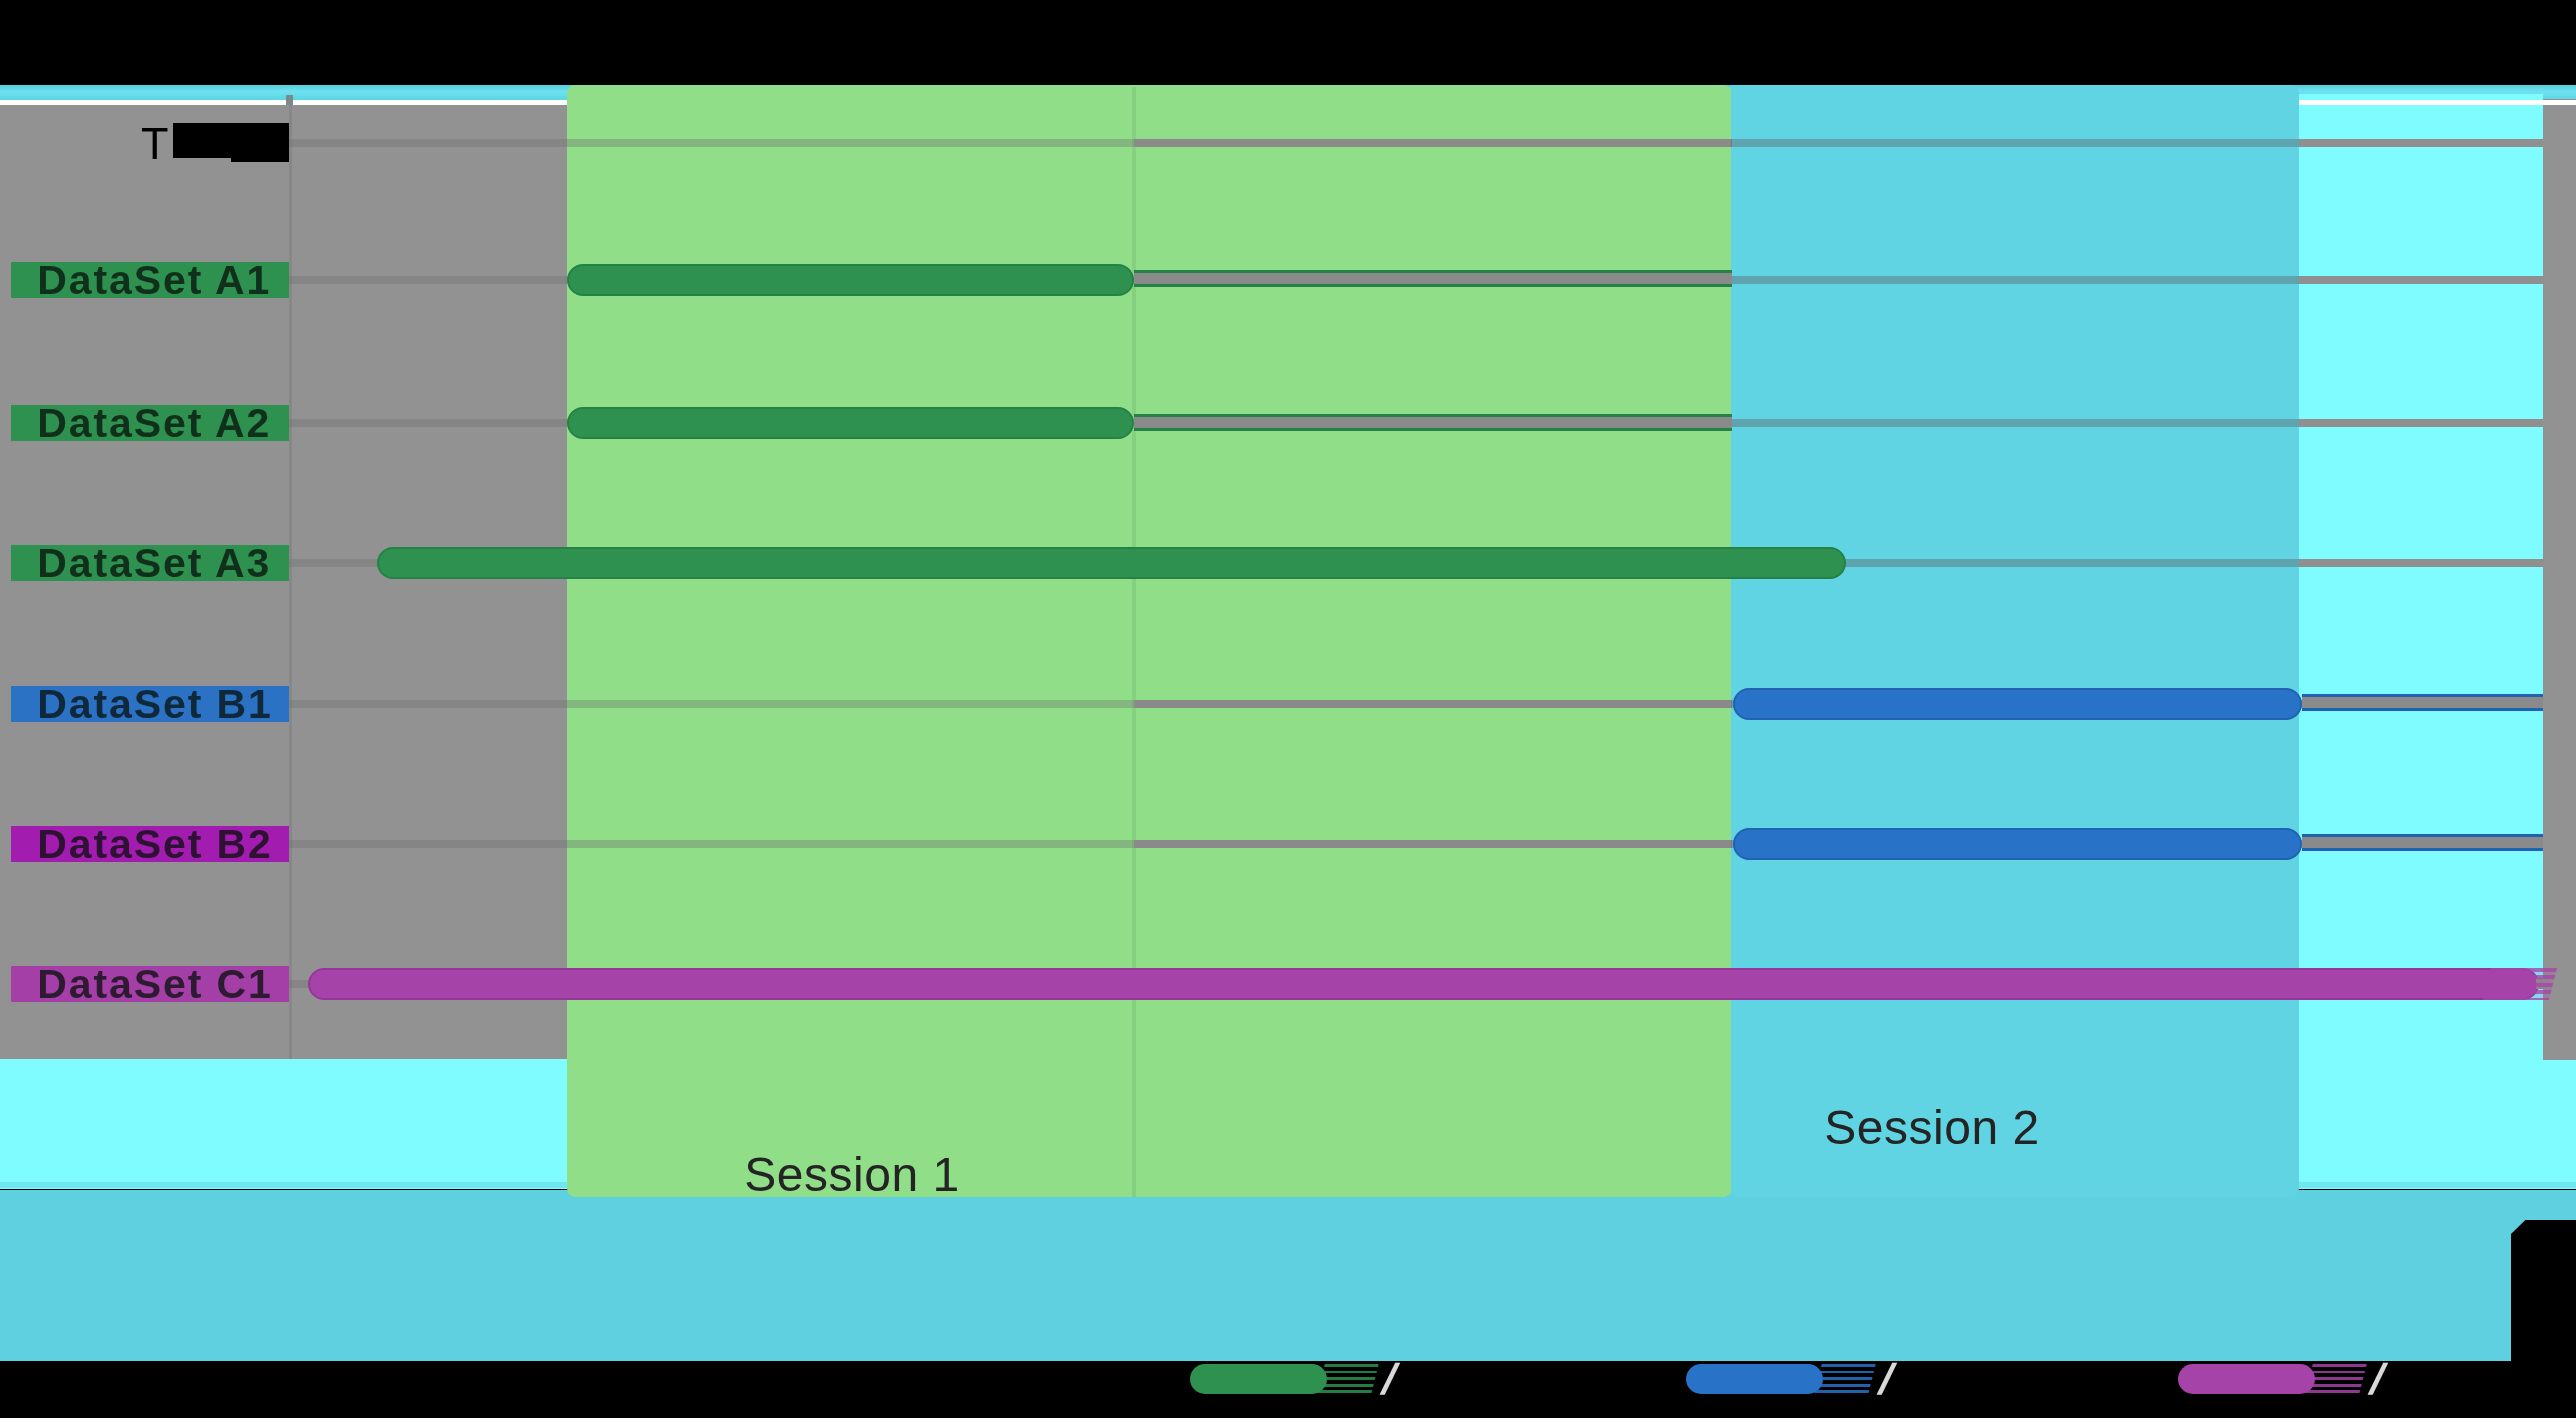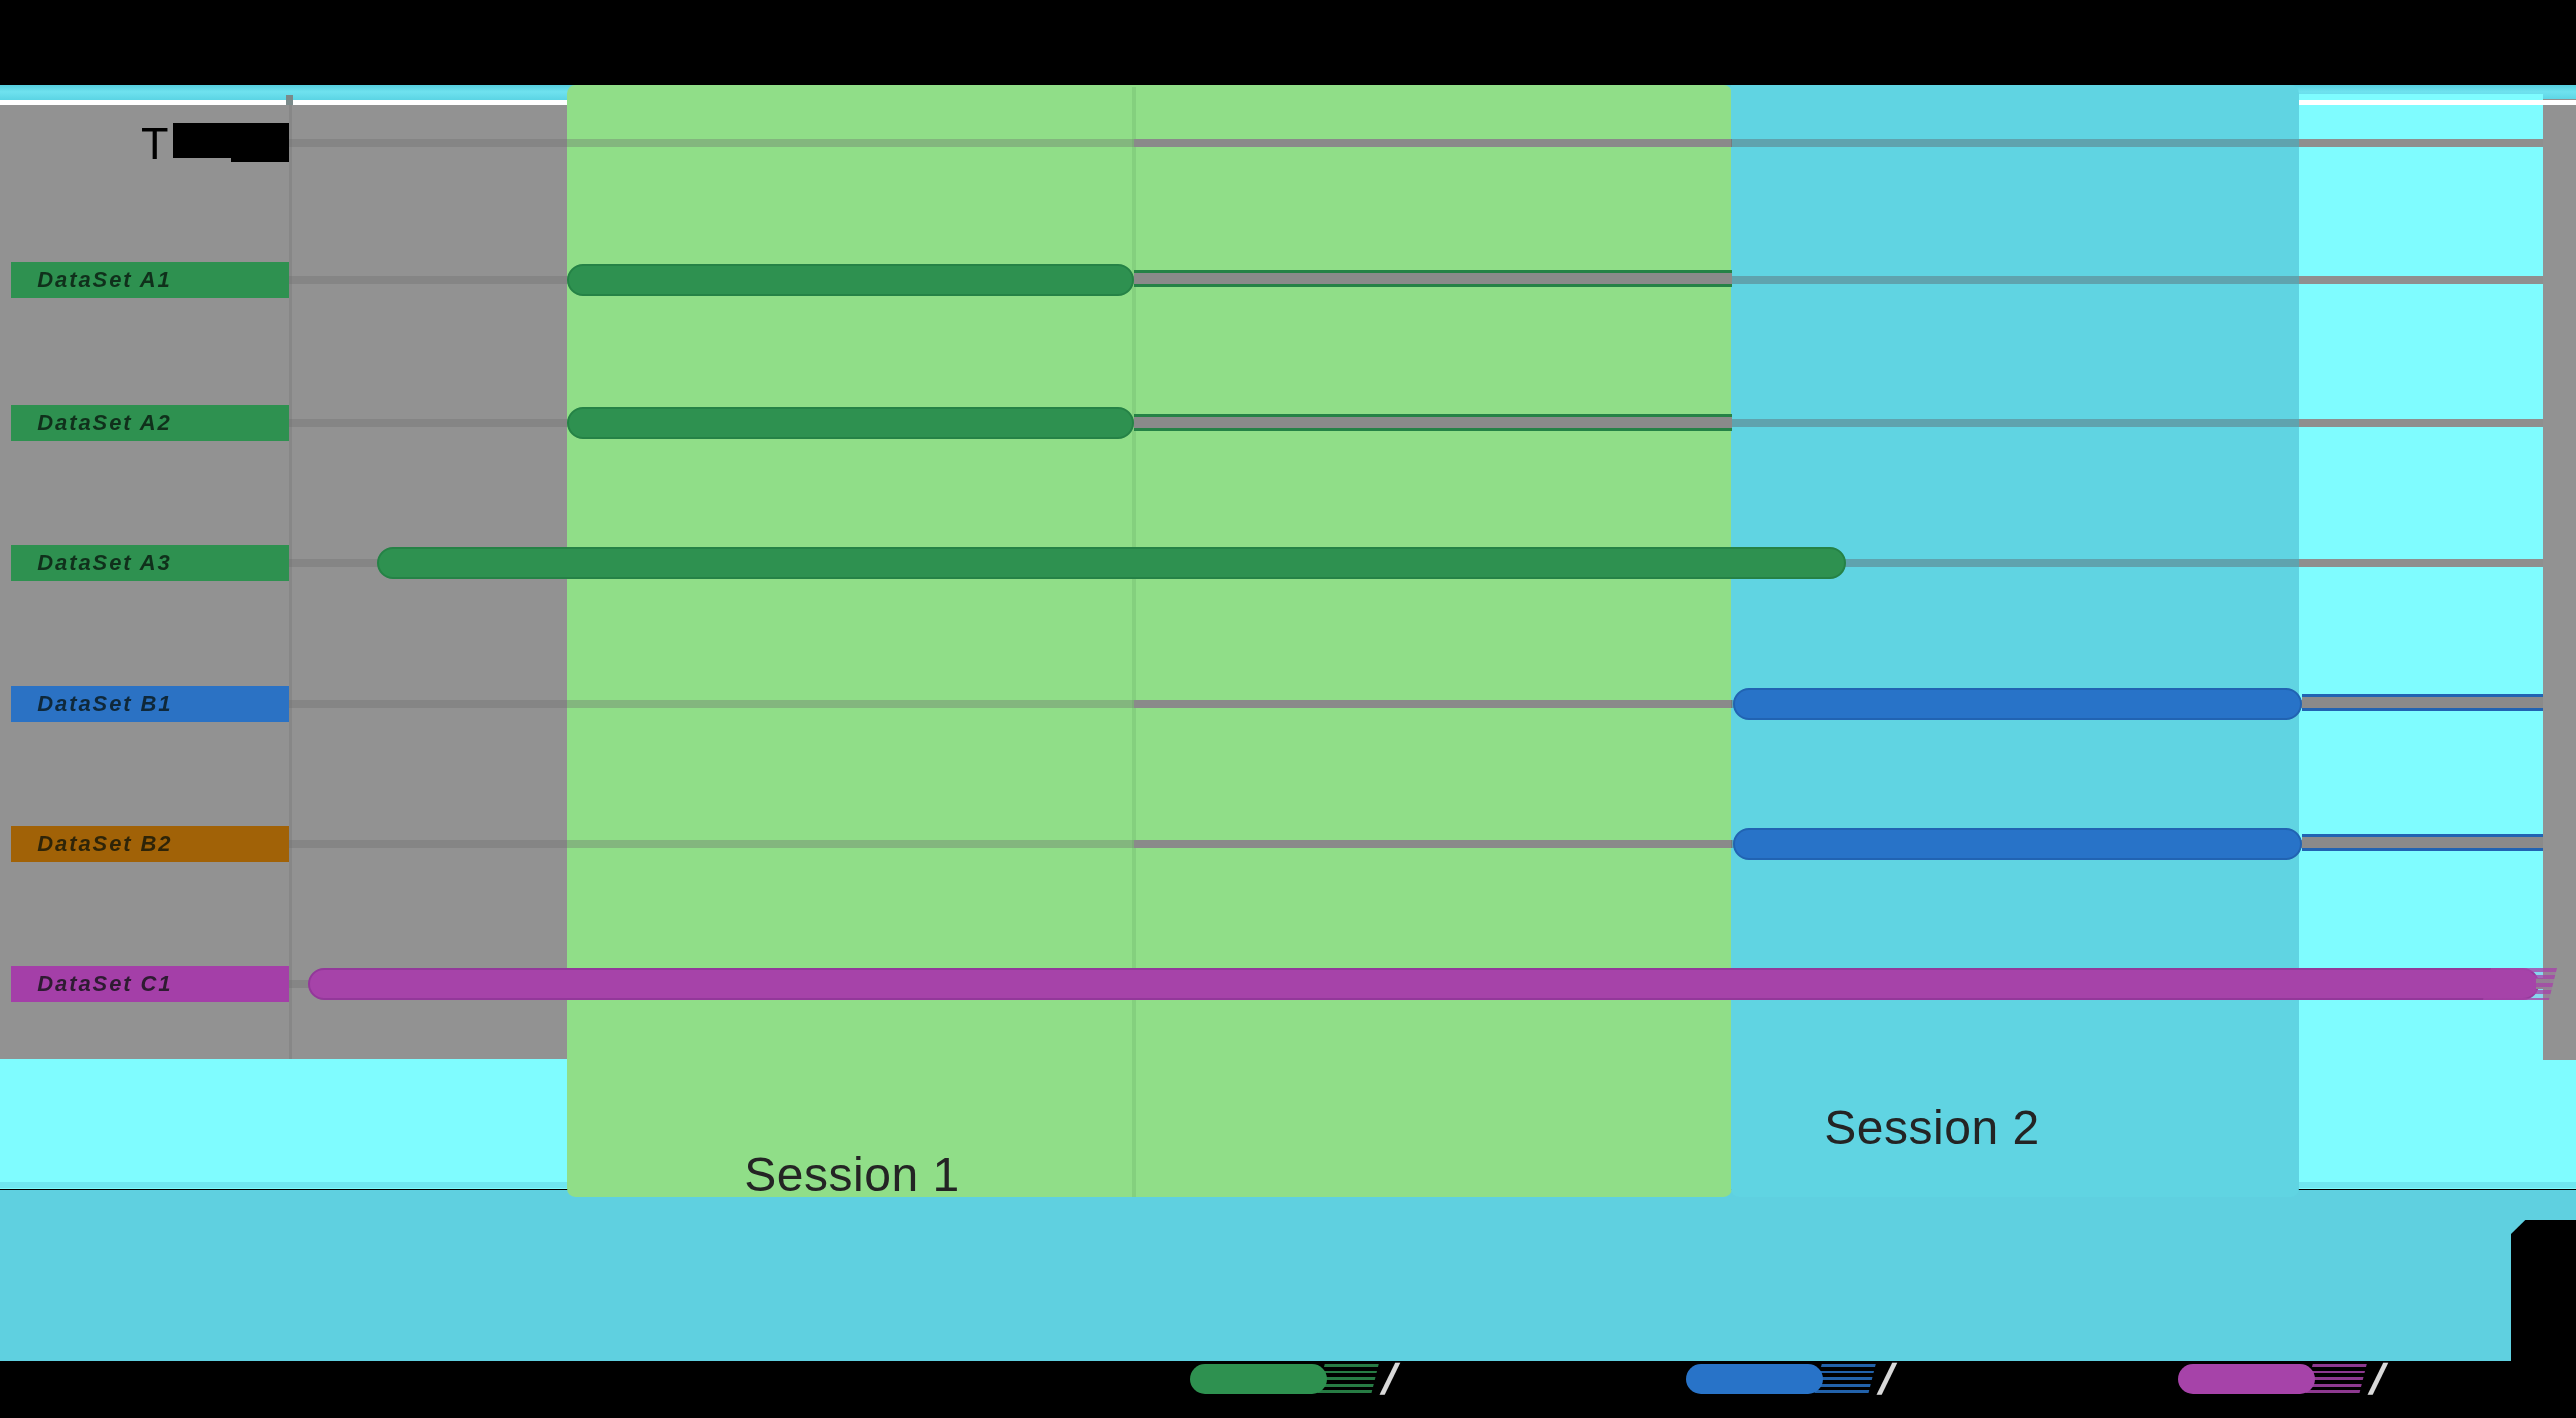--- a/index.html
+++ b/index.html
@@ -25,22 +25,22 @@
   .col-lightcyan{left:2299px;top:94px;width:244px;height:966px;background:#7ffcff;z-index:2;}
   .col-gray-right{left:2543px;top:99px;width:33px;height:961px;background:#929292;z-index:3;}
   .axis-seam{left:289px;top:105px;width:2.8px;height:954px;background:rgba(0,0,0,0.07);z-index:3;}
   .axis-tick{left:286px;top:95px;width:6.6px;height:10.3px;background:#7a8a8a;z-index:5;}
   .vline-mid{left:1132px;top:87px;width:3.8px;height:1110px;background:rgba(30,90,40,0.10);z-index:3;}
   
   .gridseg{height:8.4px;z-index:3;}
   .track{z-index:4;background:#8a8a8a;background-clip:padding-box;}
   .bar{height:32px;border-radius:16px;z-index:5;box-sizing:border-box;}
   .chip{left:11.3px;width:278px;height:36px;z-index:5;display:flex;align-items:center;
-        padding-left:26px;box-sizing:border-box;font-size:22px;letter-spacing:1.9px;
-        color:rgba(5,15,10,0.74);font-weight:bold;white-space:nowrap;overflow:hidden;font-style:italic;}
+        padding-left:26px;box-sizing:border-box;font-size:41px;letter-spacing:1.9px;
+        color:rgba(5,15,10,0.74);font-weight:bold;white-space:nowrap;overflow:hidden;}
   
   .title-wrap{left:141px;top:118px;z-index:6;color:#000;font-size:45px;}
   .title-redaction{left:173px;top:123px;width:116px;height:35px;background:#000;z-index:6;}
   .title-redaction-step{left:231px;top:156px;width:58px;height:5.6px;background:#000;z-index:6;}
   
   .session-label{z-index:6;transform:translate(-50%,-50%);font-size:48px;color:#242424;
         letter-spacing:0.5px;white-space:nowrap;}
   
   .legend-pill{top:1364px;height:30px;border-radius:15px;z-index:7;}
   .legend-streaks{top:1364px;height:30px;width:54px;z-index:7;transform:skewX(-14deg);
@@ -101,21 +101,21 @@
       <div class="abs gridseg" style="left: 2299px; top: 700px; width: 244px; background: rgb(143, 143, 143);"></div>
       <div class="abs track" style="left: 2302px; top: 694px; width: 241px; height: 11.3px; border-top: 3.8px solid rgb(33, 99, 178); border-bottom: 3.8px solid rgb(33, 99, 178);"></div>
       <div class="abs bar" style="left: 1733px; top: 688px; width: 569px; background: rgb(40, 115, 200); border: 2.8px solid rgb(33, 99, 178);"></div>
       <div class="abs chip" style="top: 686px; background: rgb(43, 114, 196);">DataSet B1</div>
       <div class="abs gridseg" style="left: 289px; top: 840px; width: 845px; background: rgba(110, 110, 110, 0.35);"></div>
       <div class="abs gridseg" style="left: 1134px; top: 840px; width: 598px; background: rgb(138, 138, 138);"></div>
       <div class="abs gridseg" style="left: 1731px; top: 840px; width: 568px; background: rgba(95, 105, 110, 0.45);"></div>
       <div class="abs gridseg" style="left: 2299px; top: 840px; width: 244px; background: rgb(143, 143, 143);"></div>
       <div class="abs track" style="left: 2302px; top: 834px; width: 241px; height: 11.3px; border-top: 3.8px solid rgb(33, 99, 178); border-bottom: 3.8px solid rgb(33, 99, 178);"></div>
       <div class="abs bar" style="left: 1733px; top: 828px; width: 569px; background: rgb(40, 115, 200); border: 2.8px solid rgb(33, 99, 178);"></div>
-      <div class="abs chip" style="top: 826px; background: #a16207;">DataSet B2</div>
+      <div class="abs chip" style="top: 826px; background: #a21caf;">DataSet B2</div>
       <div class="abs gridseg" style="left: 289px; top: 980px; width: 845px; background: rgba(110, 110, 110, 0.35);"></div>
       <div class="abs gridseg" style="left: 1134px; top: 980px; width: 598px; background: rgb(138, 138, 138);"></div>
       <div class="abs gridseg" style="left: 1731px; top: 980px; width: 568px; background: rgba(95, 105, 110, 0.45);"></div>
       <div class="abs gridseg" style="left: 2299px; top: 980px; width: 244px; background: rgb(143, 143, 143);"></div>
       <div class="abs bar" style="left: 308px; top: 968px; width: 2231px; background: rgb(166, 67, 169); border: 2.8px solid rgb(147, 56, 154);"></div>
       <div class="abs chip" style="top: 966px; background: rgb(164, 63, 168);">DataSet C1</div>
     </div>
 
   <div class="abs title-wrap">T</div>
   <div class="abs title-redaction"></div>

